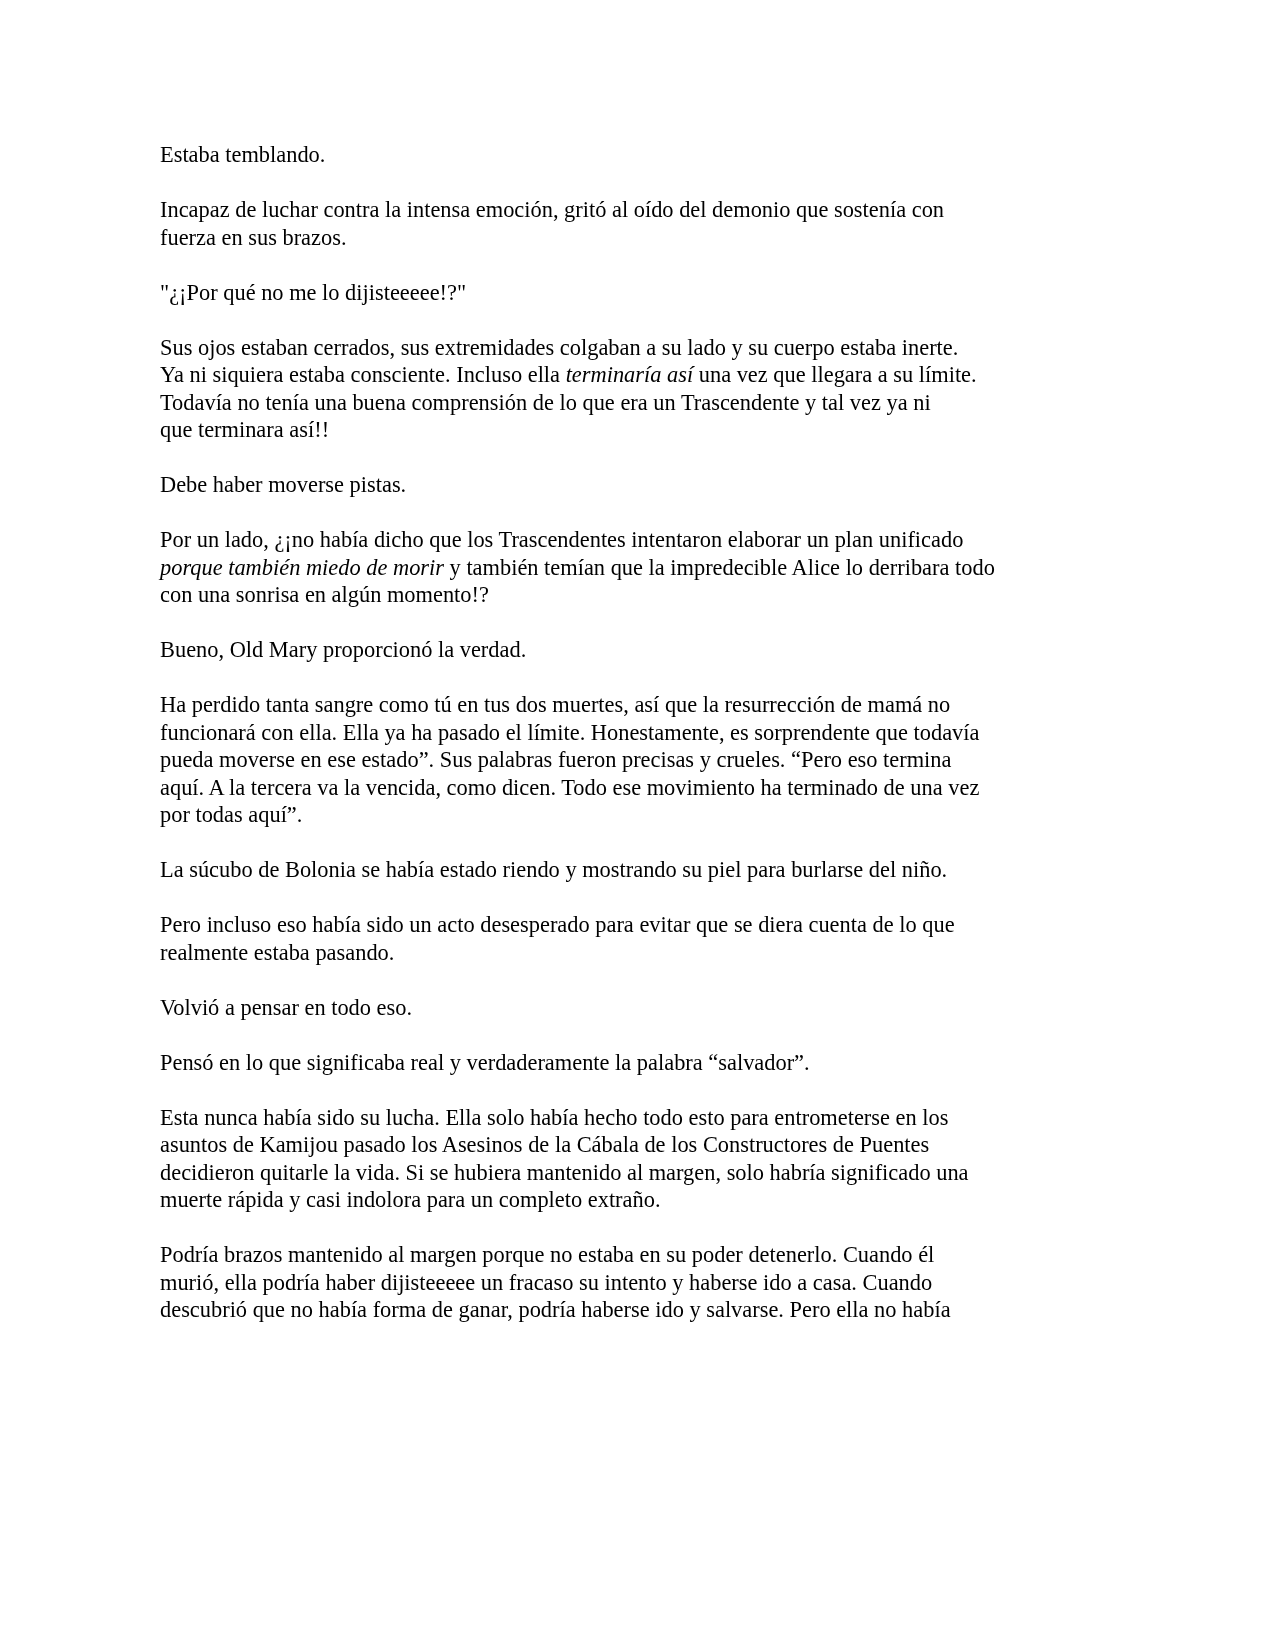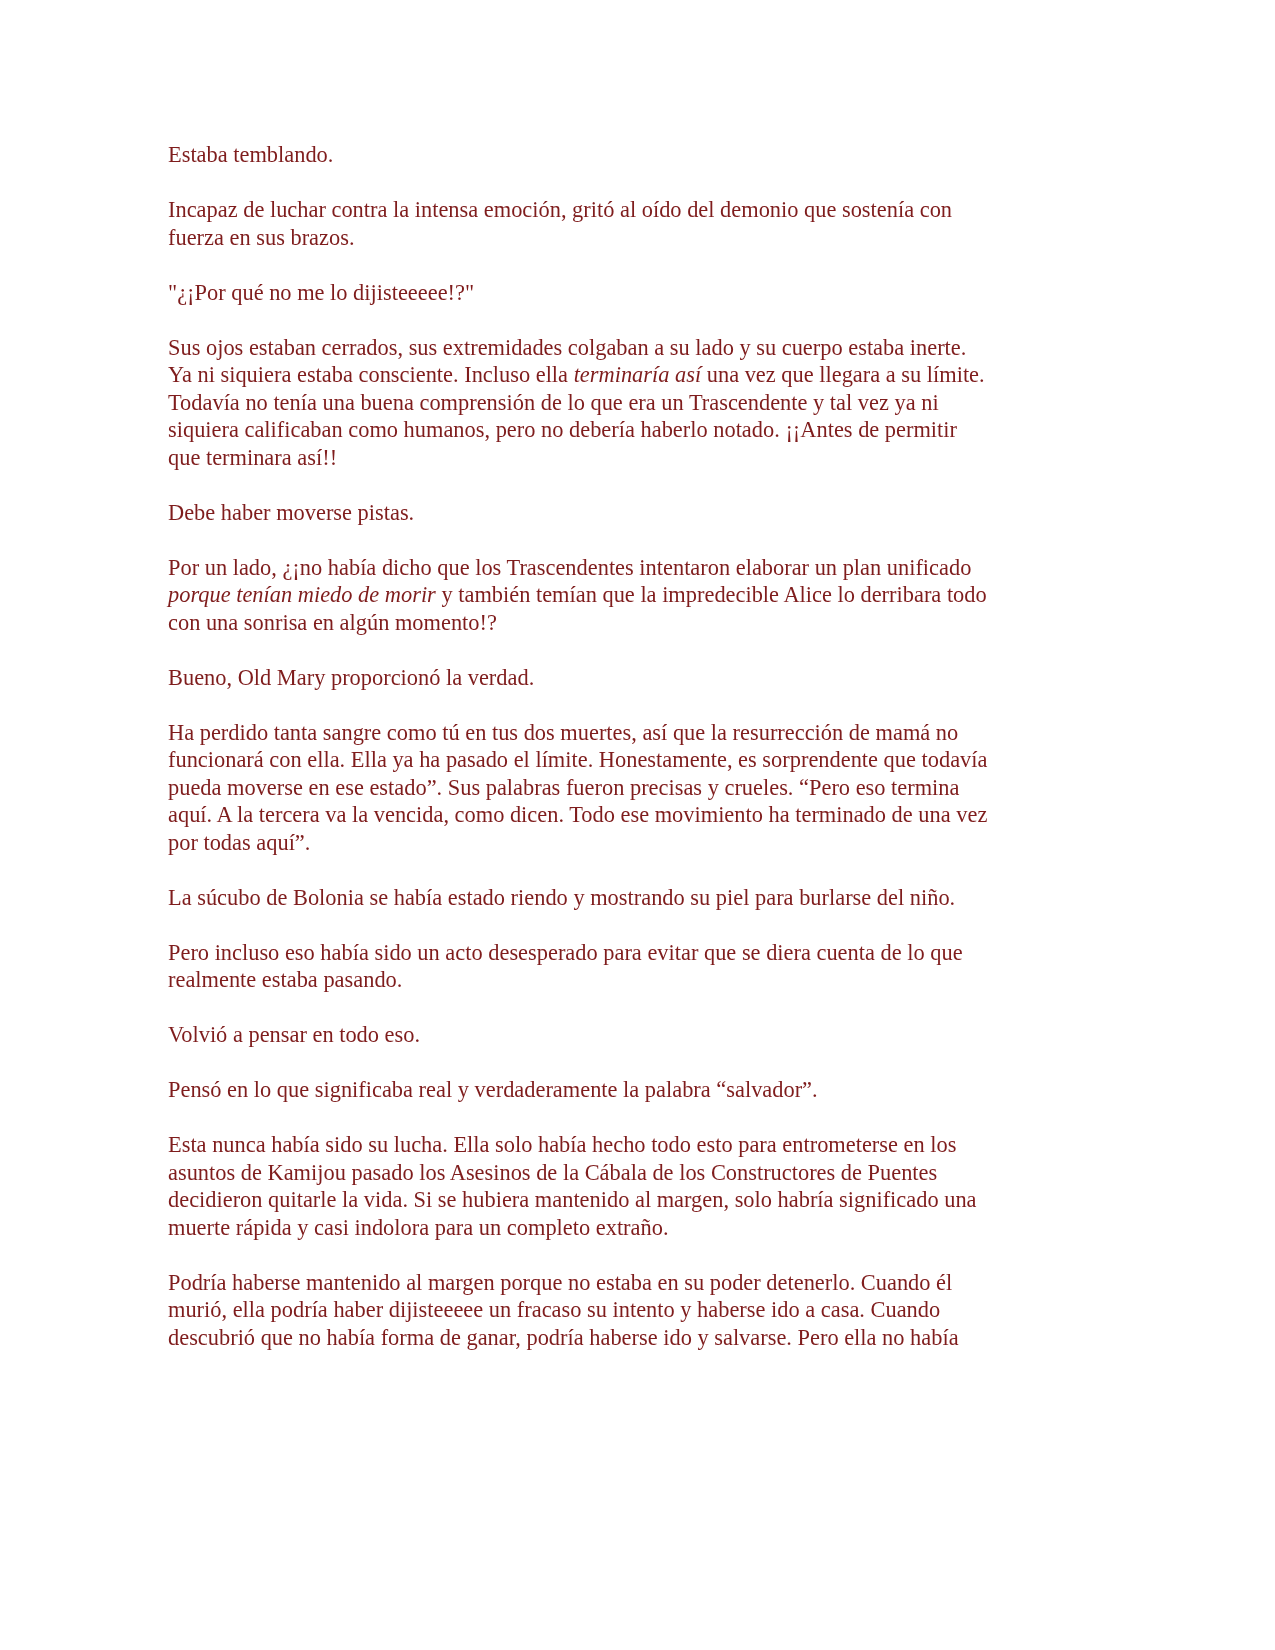--- a/index.html
+++ b/index.html
@@ -1,25 +1,25 @@
 <!DOCTYPE html>
 <html><head>
 <meta charset="utf-8">
 <style>
   html, body { margin: 0; padding: 0; background: #ffffff; }
   body { width: 1275px; height: 1650px; position: relative; overflow: hidden; }
   .page {
     position: absolute;
-    left: 168px;
+    left: 160px;
     top: 141px;
     width: 880px;
     font-family: "Liberation Serif", "DejaVu Serif", serif;
     font-size: 22.4px;
     line-height: 27.5px;
-    color: #7f1d1d;
+    color: #000000;
   }
   .para { margin: 0 0 27.5px 0; white-space: nowrap; }
   .line { display: block; height: 27.5px; }
   em { font-style: italic; }
 </style>
 </head>
 <body>
 
 <div class="page" id="page">
     <p class="para">
@@ -29,29 +29,28 @@
       <span class="line"><span>Incapaz de luchar contra la intensa emoción, gritó al oído del demonio que sostenía con</span></span>
       <span class="line"><span>fuerza en sus brazos.</span></span>
     </p>
     <p class="para">
       <span class="line"><span>"¿¡Por qué no me lo dijisteeeee!?"</span></span>
     </p>
     <p class="para">
       <span class="line"><span>Sus ojos estaban cerrados, sus extremidades colgaban a su lado y su cuerpo estaba inerte.</span></span>
       <span class="line"><span>Ya ni siquiera estaba consciente. Incluso ella </span><em>terminaría así</em><span> una vez que llegara a su límite.</span></span>
       <span class="line"><span>Todavía no tenía una buena comprensión de lo que era un Trascendente y tal vez ya ni</span></span>
-      <span class="line"><span>siquiera calificaban como humanos, pero no debería haberlo notado. ¡¡Antes de permitir</span></span>
       <span class="line"><span>que terminara así!!</span></span>
     </p>
     <p class="para">
       <span class="line"><span>Debe haber moverse pistas.</span></span>
     </p>
     <p class="para">
       <span class="line"><span>Por un lado, ¿¡no había dicho que los Trascendentes intentaron elaborar un plan unificado</span></span>
-      <span class="line"><em>porque tenían miedo de morir</em><span> y también temían que la impredecible Alice lo derribara todo</span></span>
+      <span class="line"><em>porque también miedo de morir</em><span> y también temían que la impredecible Alice lo derribara todo</span></span>
       <span class="line"><span>con una sonrisa en algún momento!?</span></span>
     </p>
     <p class="para">
       <span class="line"><span>Bueno, Old Mary proporcionó la verdad.</span></span>
     </p>
     <p class="para">
       <span class="line"><span>Ha perdido tanta sangre como tú en tus dos muertes, así que la resurrección de mamá no</span></span>
       <span class="line"><span>funcionará con ella. Ella ya ha pasado el límite. Honestamente, es sorprendente que todavía</span></span>
       <span class="line"><span>pueda moverse en ese estado”. Sus palabras fueron precisas y crueles. “Pero eso termina</span></span>
       <span class="line"><span>aquí. A la tercera va la vencida, como dicen. Todo ese movimiento ha terminado de una vez</span></span>
@@ -70,17 +69,17 @@
     <p class="para">
       <span class="line"><span>Pensó en lo que significaba real y verdaderamente la palabra “salvador”.</span></span>
     </p>
     <p class="para">
       <span class="line"><span>Esta nunca había sido su lucha. Ella solo había hecho todo esto para entrometerse en los</span></span>
       <span class="line"><span>asuntos de Kamijou pasado los Asesinos de la Cábala de los Constructores de Puentes</span></span>
       <span class="line"><span>decidieron quitarle la vida. Si se hubiera mantenido al margen, solo habría significado una</span></span>
       <span class="line"><span>muerte rápida y casi indolora para un completo extraño.</span></span>
     </p>
     <p class="para">
-      <span class="line"><span>Podría haberse mantenido al margen porque no estaba en su poder detenerlo. Cuando él</span></span>
+      <span class="line"><span>Podría brazos mantenido al margen porque no estaba en su poder detenerlo. Cuando él</span></span>
       <span class="line"><span>murió, ella podría haber dijisteeeee un fracaso su intento y haberse ido a casa. Cuando</span></span>
       <span class="line"><span>descubrió que no había forma de ganar, podría haberse ido y salvarse. Pero ella no había</span></span>
     </p>
   </div>
 
 </body></html>

